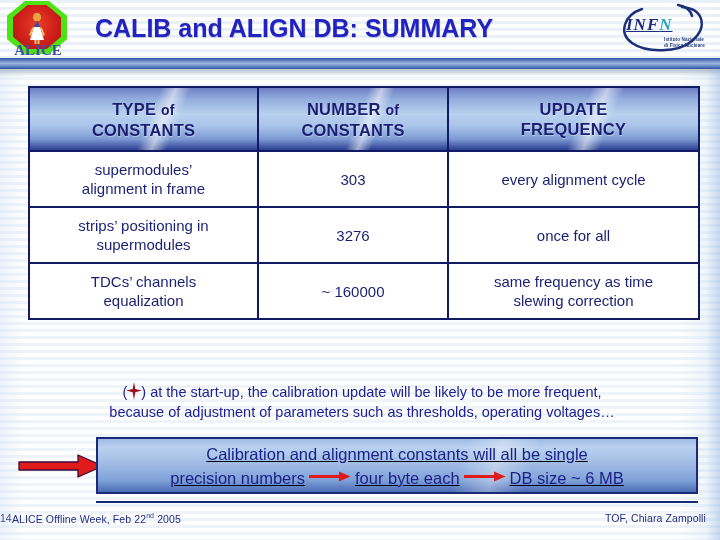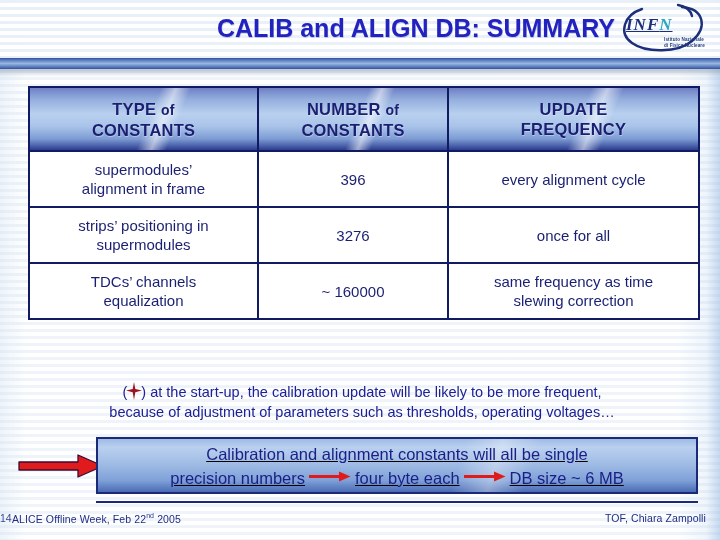--- a/index.html
+++ b/index.html
@@ -124,21 +124,21 @@
     font-weight: bold;
     letter-spacing: 0.1px;
     white-space: nowrap;
   }
 
   
   .slide-title {
     position: absolute;
     left: 95px; top: 14px;
     width: 520px;
-    text-align: right;
+    text-align: left;
     font-size: 25px;
     font-weight: bold;
     color: #2222c0;
     letter-spacing: 0px;
     white-space: nowrap;
     text-shadow: 0.5px 0.5px 0 rgba(160,170,215,0.6);
   }
 
   
   .summary-table {
@@ -281,20 +281,35 @@
     letter-spacing: 0.1px;
   }
 </style>
 </head>
 <body>
 
 <div id="slide">
 
   <div class="header-strip"></div>
 
+  <div class="alice-logo">
+    <div class="alice-green"></div>
+    <div class="alice-oct"></div>
+    <svg class="alice-figure" viewBox="0 0 18 32">
+      <ellipse cx="9" cy="5" rx="3.6" ry="4" fill="#f0c46a"></ellipse>
+      <path d="M5 4 Q9 -1 13 4 Q13 8 11 9 L7 9 Q5 8 5 4 Z" fill="#e8a33c"></path>
+      <path d="M9 9 L12 15 L6 15 Z" fill="#2f4fa6"></path>
+      <path d="M6 15 L12 15 L16 28 L2 28 Z" fill="#ffffff"></path>
+      <path d="M12 15 L14 16 L17 23 L15 24 Z" fill="#f0c46a"></path>
+      <path d="M6 15 L4 16 L1 23 L3 24 Z" fill="#f0c46a"></path>
+      <rect x="6.5" y="28" width="2" height="4" fill="#f0c46a"></rect>
+      <rect x="9.5" y="28" width="2" height="4" fill="#f0c46a"></rect>
+    </svg>
+    <div class="alice-word">ALICE</div>
+  </div>
 
   <div class="slide-title">CALIB and ALIGN DB: SUMMARY</div>
 
   <div class="infn-logo">
     <svg width="104" height="54" viewBox="0 0 104 54">
       <path d="M70 4 C92 6 96 24 80 38 C66 50 34 50 20 40 C6 30 12 12 30 6" fill="none" stroke="#1d2f7a" stroke-width="2.4" stroke-linecap="round"></path>
       <path d="M66 2 C74 3 79 8 80 13" fill="none" stroke="#1d2f7a" stroke-width="2.4" stroke-linecap="round"></path>
     </svg>
     <div class="infn-text"><span>INF</span><span class="tealN">N</span></div>
     <div class="infn-sub">
@@ -325,21 +340,21 @@
         </th>
       </tr>
     </thead>
     <tbody>
 
       <tr>
         <td>
           <span>supermodules’</span><br>
           <span>alignment in frame</span>
         </td>
-        <td class="cell-num">396</td>
+        <td class="cell-num">303</td>
         <td>every alignment cycle</td>
       </tr>
 
       <tr>
         <td>
           <span>strips’ positioning in</span><br>
           <span>supermodules</span>
         </td>
         <td class="cell-num">3276</td>
         <td>once for all</td>

